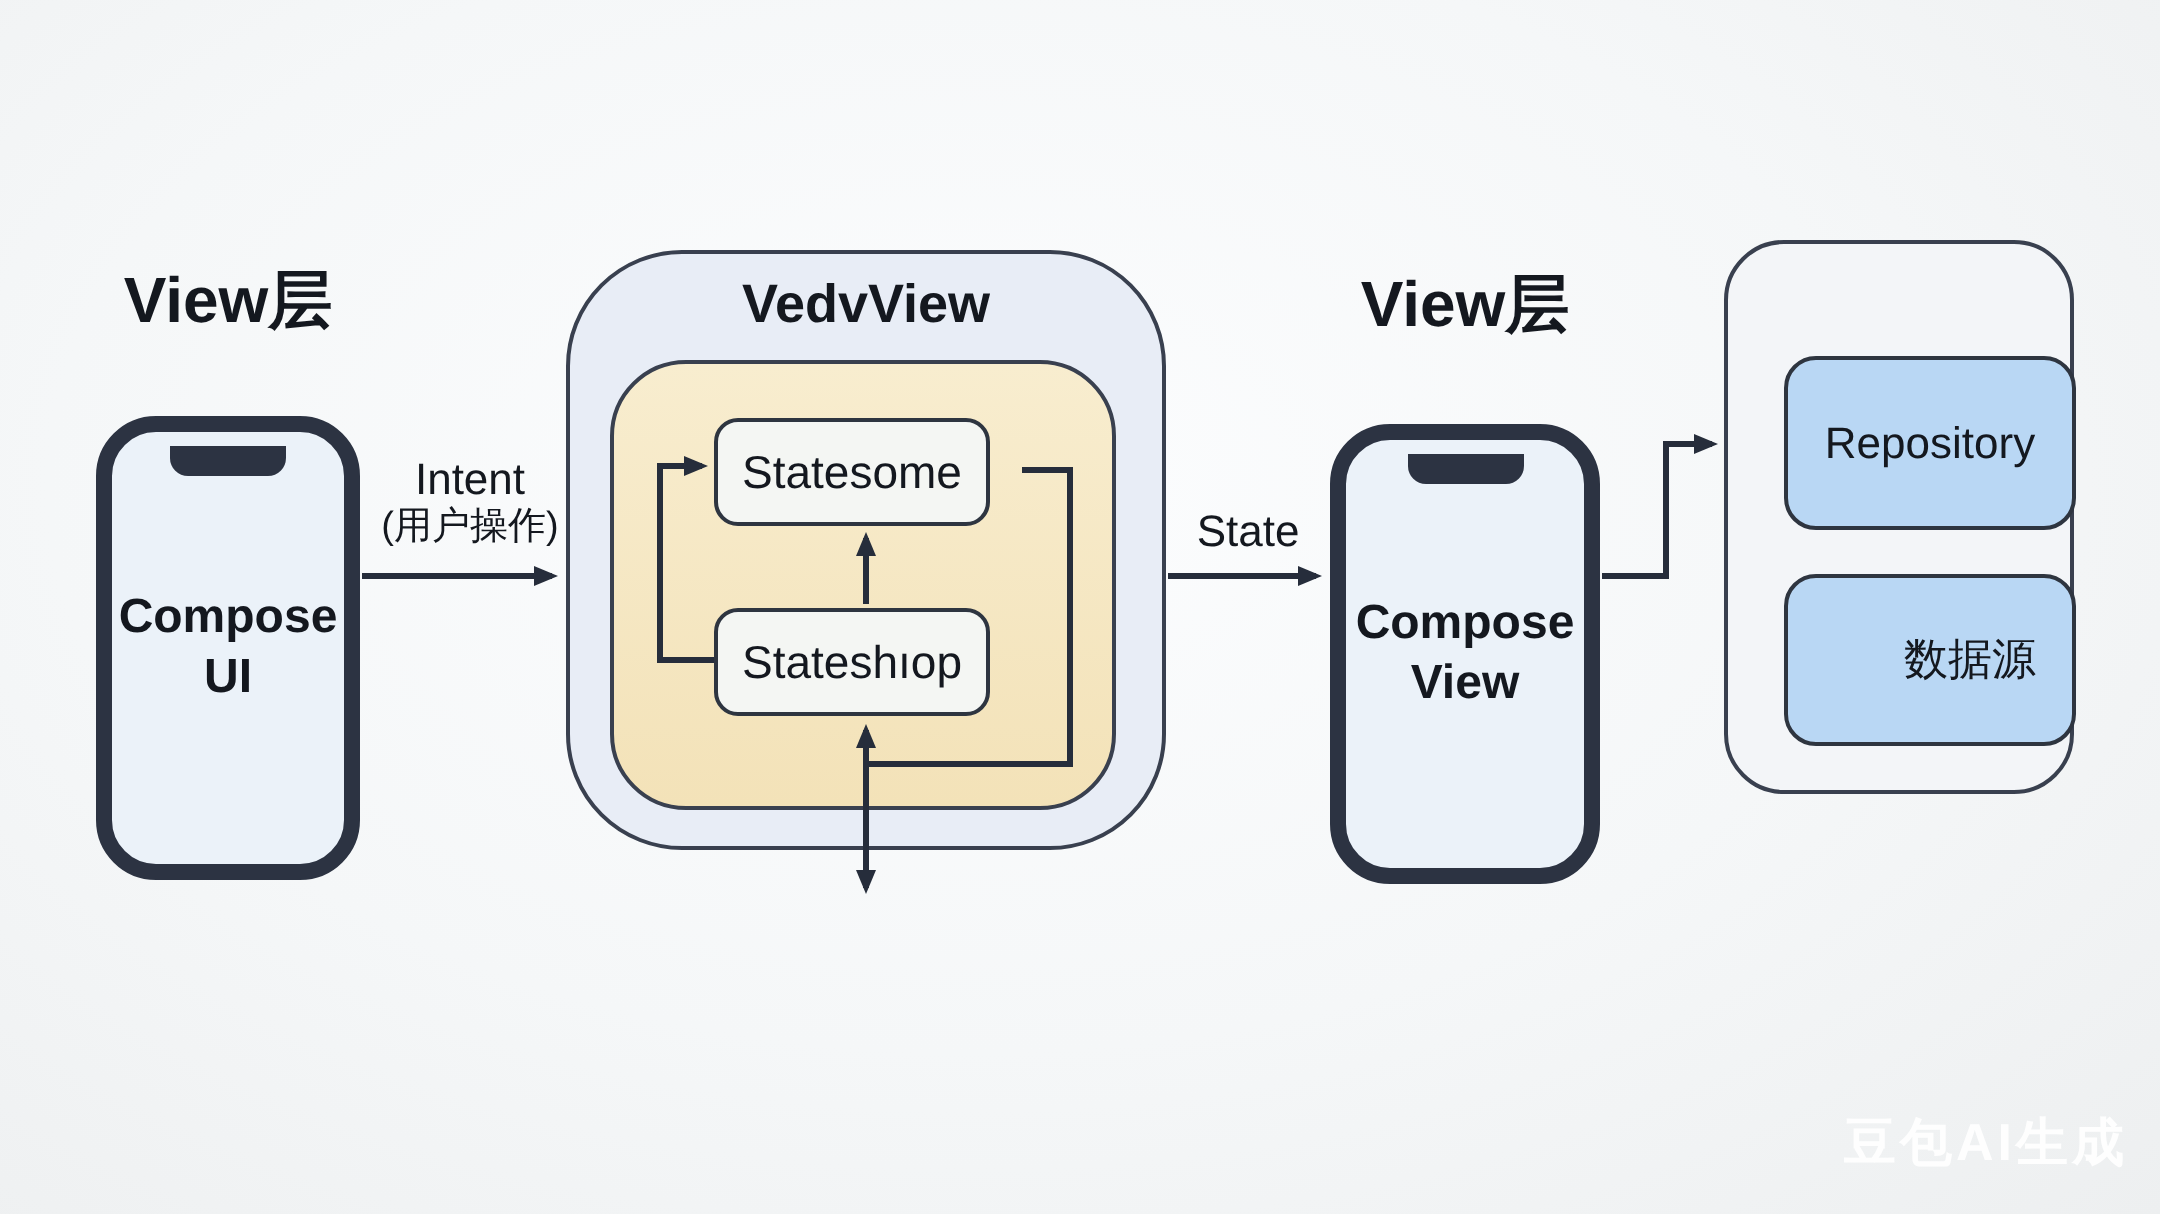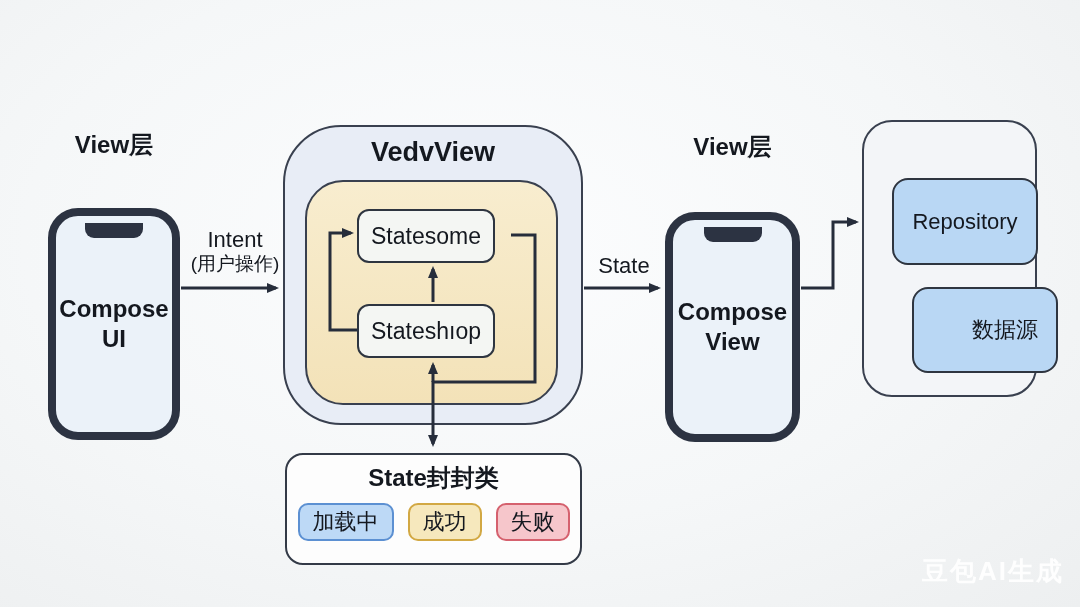--- a/index.html
+++ b/index.html
@@ -11,21 +11,21 @@
   .canvas{
     position:relative;width:1080px;height:607px;
     background:radial-gradient(ellipse at 45% 40%, #fcfdfe 0%, #f5f7f8 55%, #edeff0 100%);
   }
   .abs{position:absolute;}
   .title{
     top:38px;left:0;width:1080px;text-align:center;
     font-size:34px;font-weight:700;letter-spacing:.5px;
   }
   .section-heading{
-    text-align:center;font-size:24px;font-weight:700;
+    text-align:center;font-size:32px;font-weight:700;
   }
   
   .phone{
     box-sizing:border-box;border:8px solid #2c3342;border-radius:30px;
     background:#ebf2f9;display:flex;align-items:center;justify-content:center;margin-top:40px;
   }
   .notch{
     position:absolute;top:7px;left:50%;transform:translateX(-50%);
     width:58px;height:15px;background:#2c3342;border-radius:0 0 9px 9px;
   }
@@ -113,30 +113,22 @@
 
   <div class="abs section-heading" style="left:665px;top:131px;width:135px;">View层</div>
   <div class="abs phone" style="left:665px;top:172px;width:135px;height:230px;">
     <div class="notch"></div>
     <div class="phone-label">Compose
 View</div>
   </div>
 
   <div class="abs model-outer"></div>
   <div class="abs model-item" style="left:876px;top:178px;">Repository</div>
-  <div class="abs model-item" style="left:896px;top:287px;height:86px;padding-left:40px;">数据源</div>
+  <div class="abs model-item" style="left:876px;top:287px;height:86px;padding-left:40px;">数据源</div>
 
-  <div class="abs state-box">
-    <div class="state-title">State封封类</div>
-    <div class="badge-row">
-      <div class="badge" style="background: rgb(189, 217, 246); border-color: rgb(92, 144, 210);">加载中</div>
-      <div class="badge" style="background: rgb(246, 232, 189); border-color: rgb(210, 168, 67);">成功</div>
-      <div class="badge" style="background: rgb(246, 198, 203); border-color: rgb(213, 97, 110);">失败</div>
-    </div>
-  </div>
 
   <div class="abs watermark">豆包AI生成</div>
 
   <svg class="overlay" width="1080" height="607" viewBox="0 0 1080 607">
     <defs>
       <marker id="ah" markerWidth="12" markerHeight="10" refX="9" refY="5" orient="auto" markerUnits="userSpaceOnUse">
         <path d="M0,0 L12,5 L0,10 z" fill="#262d3b"></path>
       </marker>
     </defs>
     <line class="arrow" x1="181" y1="288" x2="276" y2="288" marker-end="url(#ah)"></line>

